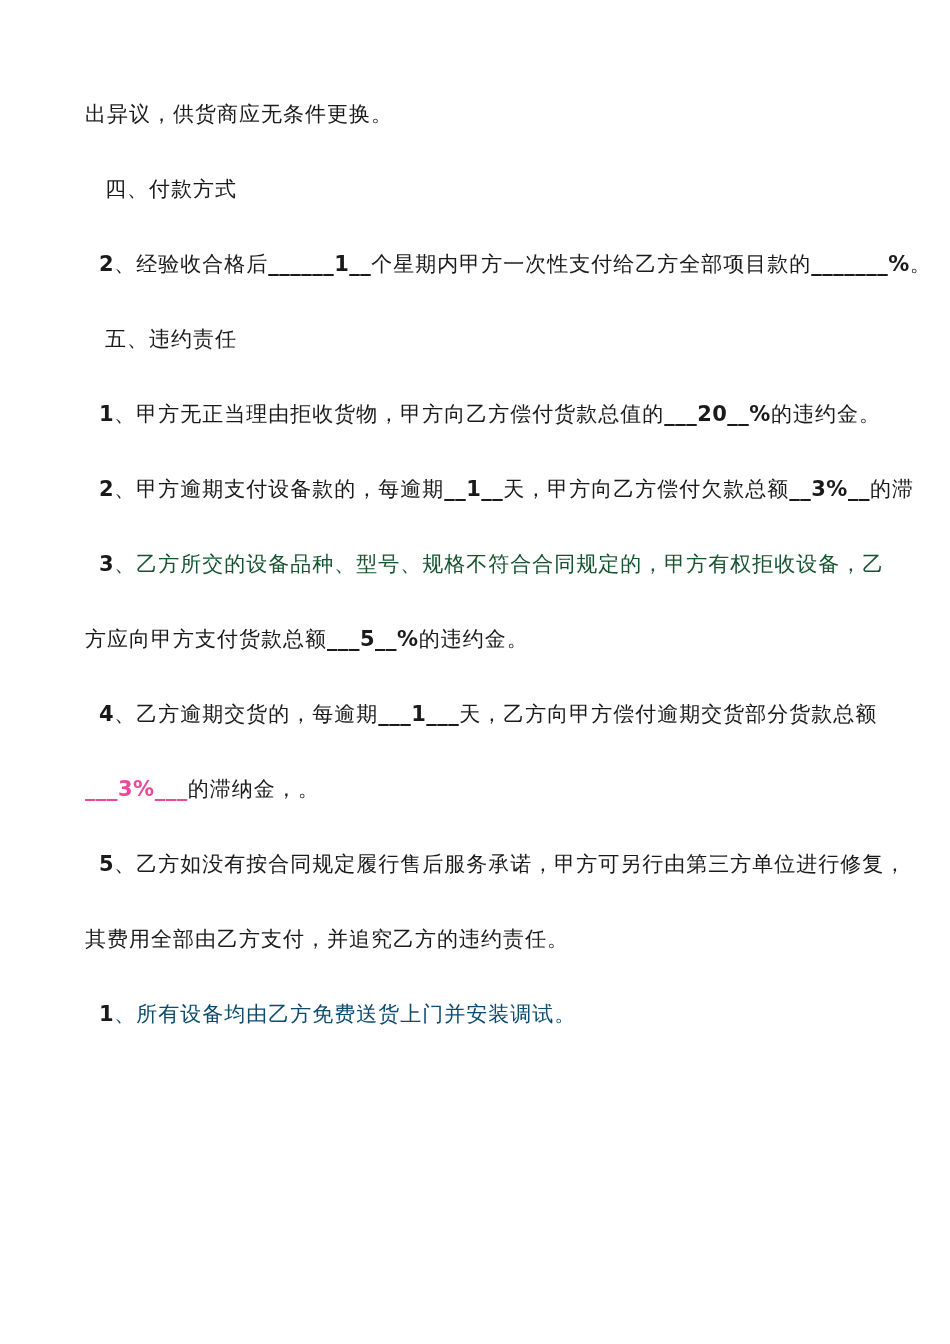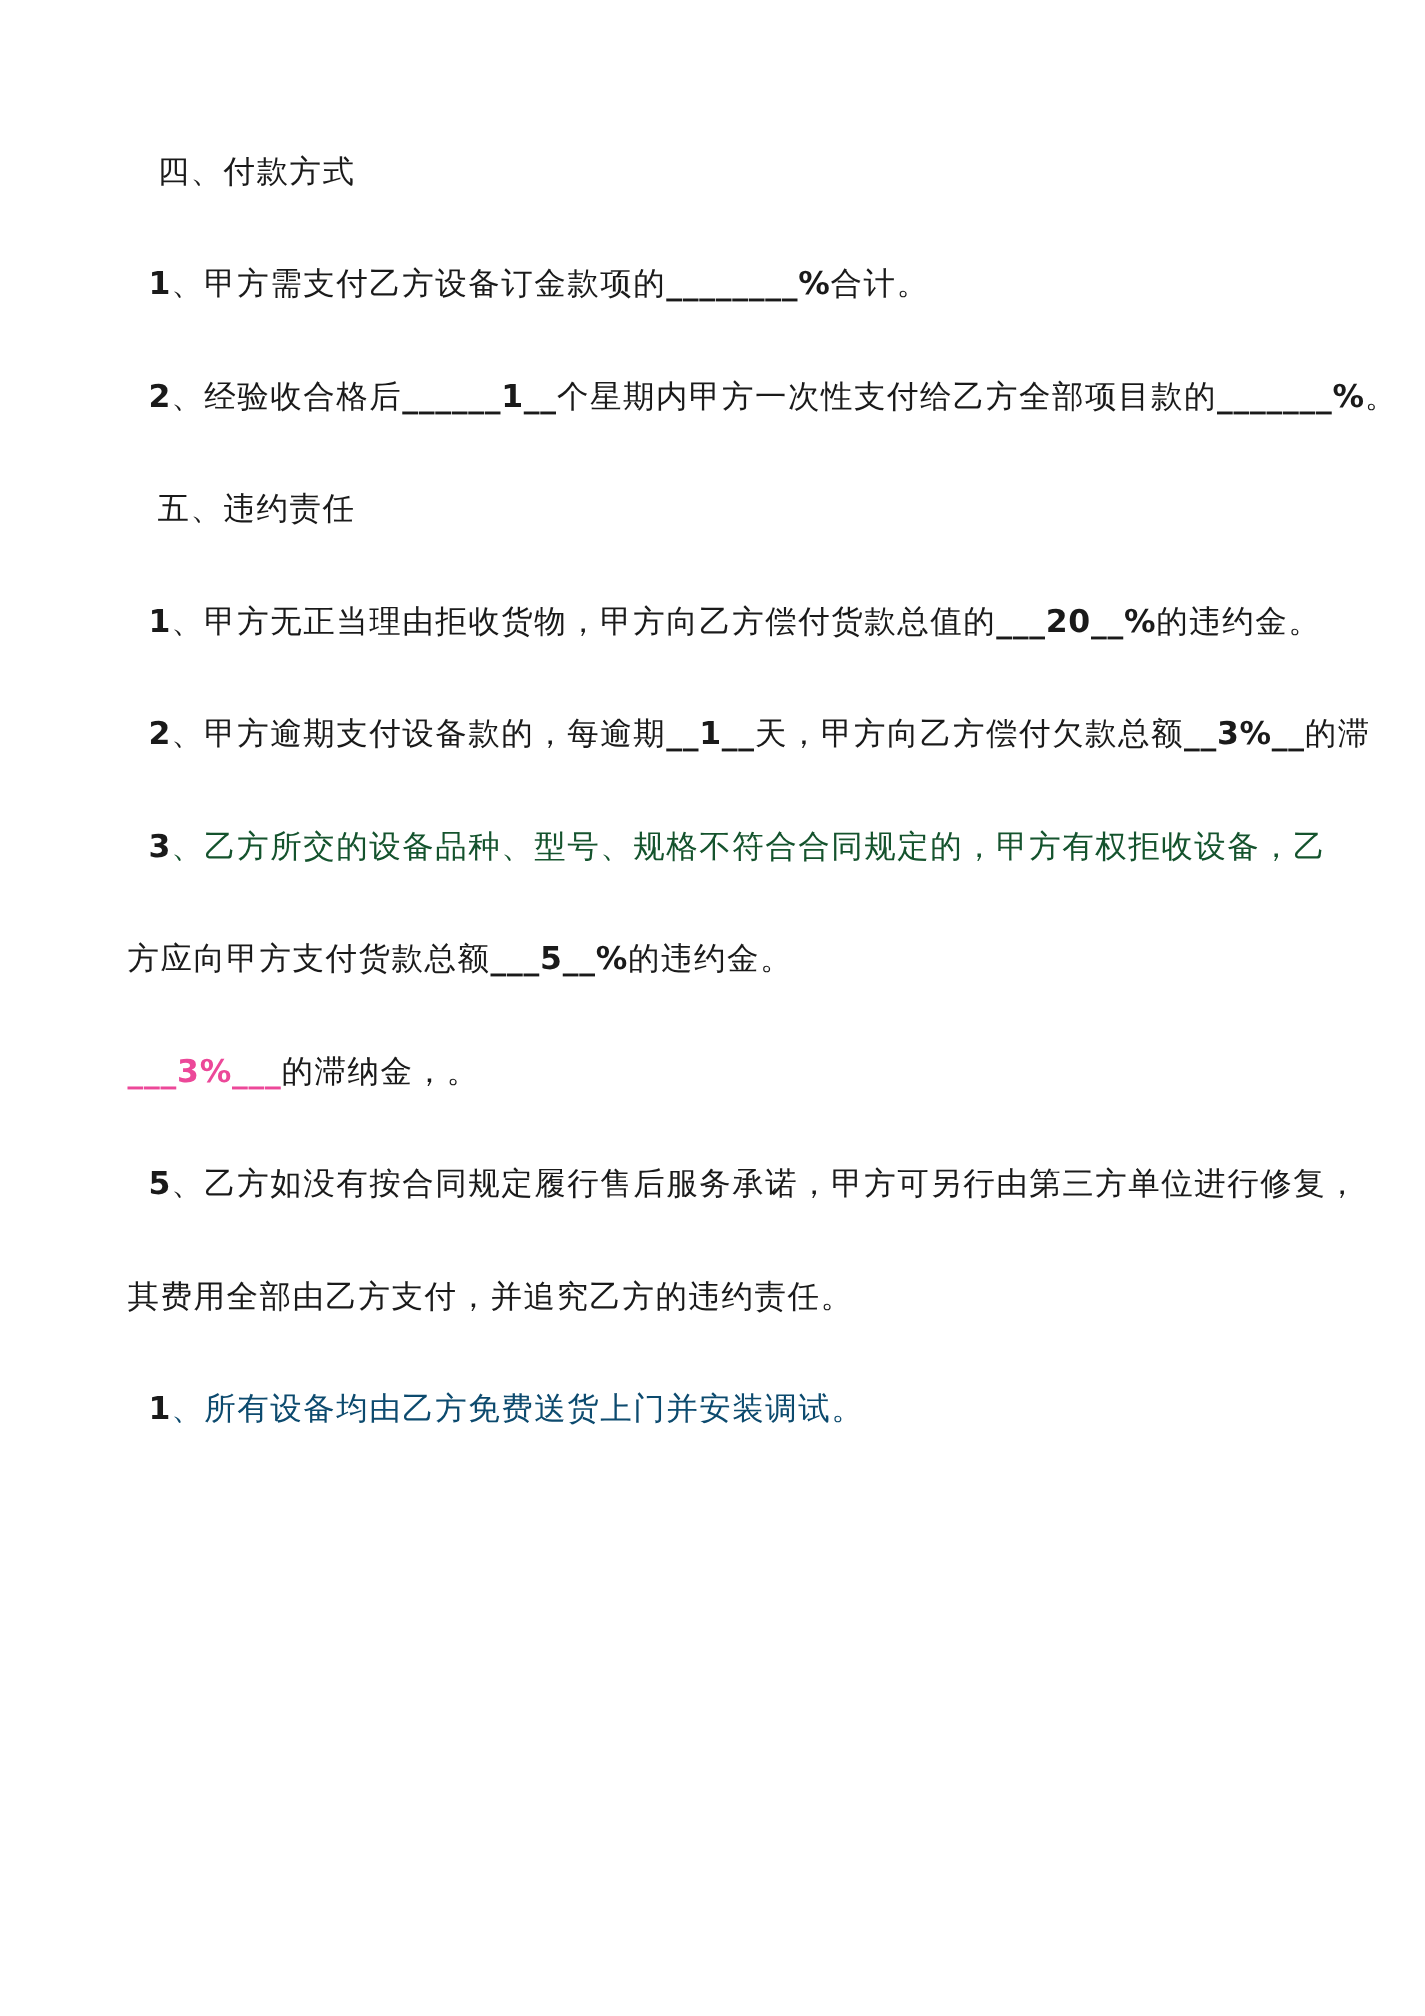--- a/index.html
+++ b/index.html
@@ -37,25 +37,26 @@
     letter-spacing: 0.5px;
   }
   .indent-none { padding-left: 0; }
   .indent-num  { padding-left: 14px; }
   .indent-head { padding-left: 20px; }
 </style>
 </head>
 <body>
 
 <div class="page" style="background: rgb(255, 255, 255);">
+    <div class="line indent-none"><span class="cn" style="color: rgb(26, 26, 26);">出异议，供货商应无条件更换。</span></div>
     <div class="line indent-head"><span class="cn" style="color: rgb(26, 26, 26);">四、付款方式</span></div>
-    <div class="line indent-num"><span class="b" style="color: rgb(26, 26, 26);">1</span><span class="cn" style="color: rgb(26, 26, 26);">、甲方需支付乙方设备订金款项的</span><span class="b" style="color: rgb(26, 26, 26);">________%</span><span class="cn" style="color: rgb(26, 26, 26);">合计。</span></div>
     <div class="line indent-num"><span class="b" style="color: rgb(26, 26, 26);">2</span><span class="cn" style="color: rgb(26, 26, 26);">、经验收合格后</span><span class="b" style="color: rgb(26, 26, 26);">______1__</span><span class="cn" style="color: rgb(26, 26, 26);">个星期内甲方一次性支付给乙方全部项目款的</span><span class="b" style="color: rgb(26, 26, 26);">_______%</span><span class="cn" style="color: rgb(26, 26, 26);">。</span></div>
     <div class="line indent-head"><span class="cn" style="color: rgb(26, 26, 26);">五、违约责任</span></div>
     <div class="line indent-num"><span class="b" style="color: rgb(26, 26, 26);">1</span><span class="cn" style="color: rgb(26, 26, 26);">、甲方无正当理由拒收货物，甲方向乙方偿付货款总值的</span><span class="b" style="color: rgb(26, 26, 26);">___20__%</span><span class="cn" style="color: rgb(26, 26, 26);">的违约金。</span></div>
     <div class="line indent-num"><span class="b" style="color: rgb(26, 26, 26);">2</span><span class="cn" style="color: rgb(26, 26, 26);">、甲方逾期支付设备款的，每逾期</span><span class="b" style="color: rgb(26, 26, 26);">__1__</span><span class="cn" style="color: rgb(26, 26, 26);">天，甲方向乙方偿付欠款总额</span><span class="b" style="color: rgb(26, 26, 26);">__3%__</span><span class="cn" style="color: rgb(26, 26, 26);">的滞</span></div>
     <div class="line indent-num"><span class="b" style="color: rgb(26, 26, 26);">3</span><span class="cn" style="color: #14532d;">、乙方所交的设备品种、型号、规格不符合合同规定的，甲方有权拒收设备，乙</span></div>
     <div class="line indent-none"><span class="cn" style="color: rgb(26, 26, 26);">方应向甲方支付货款总额</span><span class="b" style="color: rgb(26, 26, 26);">___5__%</span><span class="cn" style="color: rgb(26, 26, 26);">的违约金。</span></div>
+    <div class="line indent-num"><span class="b" style="color: rgb(26, 26, 26);">4</span><span class="cn" style="color: rgb(26, 26, 26);">、乙方逾期交货的，每逾期</span><span class="b" style="color: rgb(26, 26, 26);">___1___</span><span class="cn" style="color: rgb(26, 26, 26);">天，乙方向甲方偿付逾期交货部分货款总额</span></div>
     <div class="line indent-none"><span class="b" style="color: #ec4899;">___3%___</span><span class="cn" style="color: rgb(26, 26, 26);">的滞纳金，。</span></div>
     <div class="line indent-num"><span class="b" style="color: rgb(26, 26, 26);">5</span><span class="cn" style="color: rgb(26, 26, 26);">、乙方如没有按合同规定履行售后服务承诺，甲方可另行由第三方单位进行修复，</span></div>
     <div class="line indent-none"><span class="cn" style="color: rgb(26, 26, 26);">其费用全部由乙方支付，并追究乙方的违约责任。</span></div>
     <div class="line indent-num"><span class="b" style="color: rgb(26, 26, 26);">1</span><span class="cn" style="color: #0c4a6e;">、所有设备均由乙方免费送货上门并安装调试。</span></div>
   </div>
 
 </body></html>

